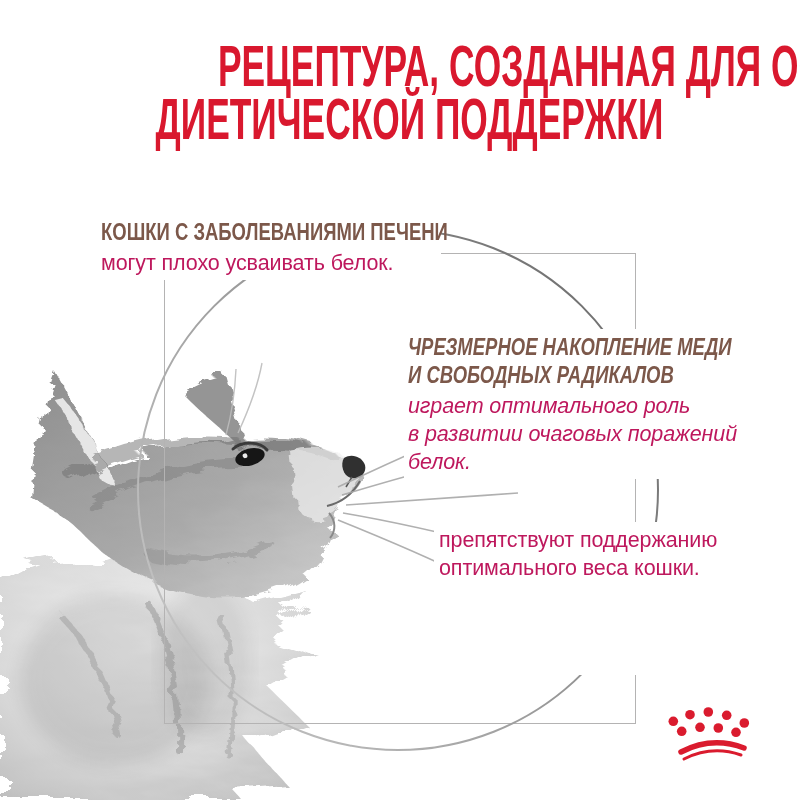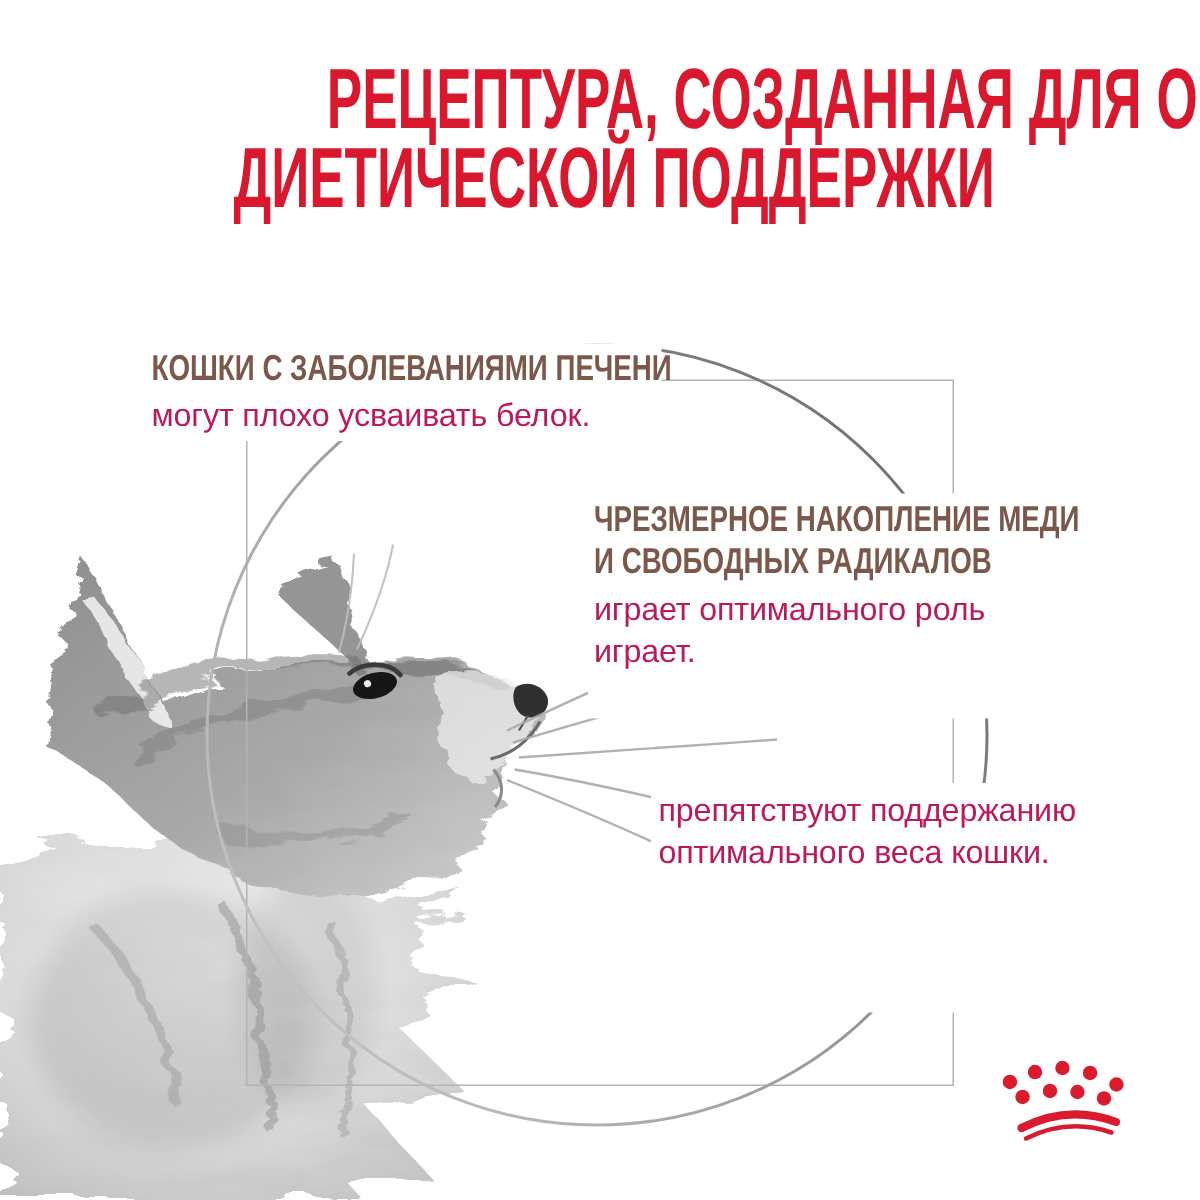--- a/index.html
+++ b/index.html
@@ -22,22 +22,22 @@
   
   .block{position:absolute;background:#ffffff;z-index:5;}
   .hline{
     display:block;white-space:nowrap;color:#7c584a;font-weight:bold;
     font-size:24px;line-height:28px;transform:scaleX(0.77);transform-origin:left;
   }
   .bline{
     display:block;white-space:nowrap;color:#be185d;
     font-size:21.5px;line-height:28px;letter-spacing:-0.1px;
   }
-  #block1{left:96px;top:229px;width:345px;height:65px;padding:3px 0 0 5px;box-sizing:border-box;}
-  #block2{left:392px;top:329px;width:332px;height:150px;padding:4px 0 0 4px;box-sizing:border-box;}
+  #block1{left:96px;top:215px;width:345px;height:65px;padding:3px 0 0 5px;box-sizing:border-box;}
+  #block2{left:404px;top:329px;width:332px;height:150px;padding:4px 0 0 4px;box-sizing:border-box;font-style:italic;}
   #block3{left:434px;top:522px;width:302px;height:153px;padding:4px 0 0 5px;box-sizing:border-box;}
   .block .hgroup{margin-bottom:3px;}
   
   .cat{position:absolute;left:0;top:355px;z-index:1;}
   
   .crown{position:absolute;left:660px;top:704px;z-index:5;}
 </style>
 </head>
 <body>
 
@@ -143,21 +143,22 @@
     </div>
     <span class="bline">могут плохо усваивать белок.</span>
   </div>
 
   <div class="block" id="block2">
     <div class="hgroup">
       <span class="hline">ЧРЕЗМЕРНОЕ НАКОПЛЕНИЕ МЕДИ</span>
       <span class="hline">И СВОБОДНЫХ РАДИКАЛОВ</span>
     </div>
     <span class="bline">играет оптимального роль</span>
-    <span class="bline">играет.</span>
+    <span class="bline">в развитии очаговых поражений</span>
+    <span class="bline">белок.</span>
   </div>
 
   <div class="block" id="block3">
     <span class="bline">препятствуют поддержанию</span>
     <span class="bline">оптимального веса кошки.</span>
   </div>
 
   <svg class="crown" width="100" height="60" viewBox="0 0 100 60" aria-hidden="true">
     <g fill="#da1b2e">
       <circle cx="13.3" cy="17.3" r="4.8"></circle>

